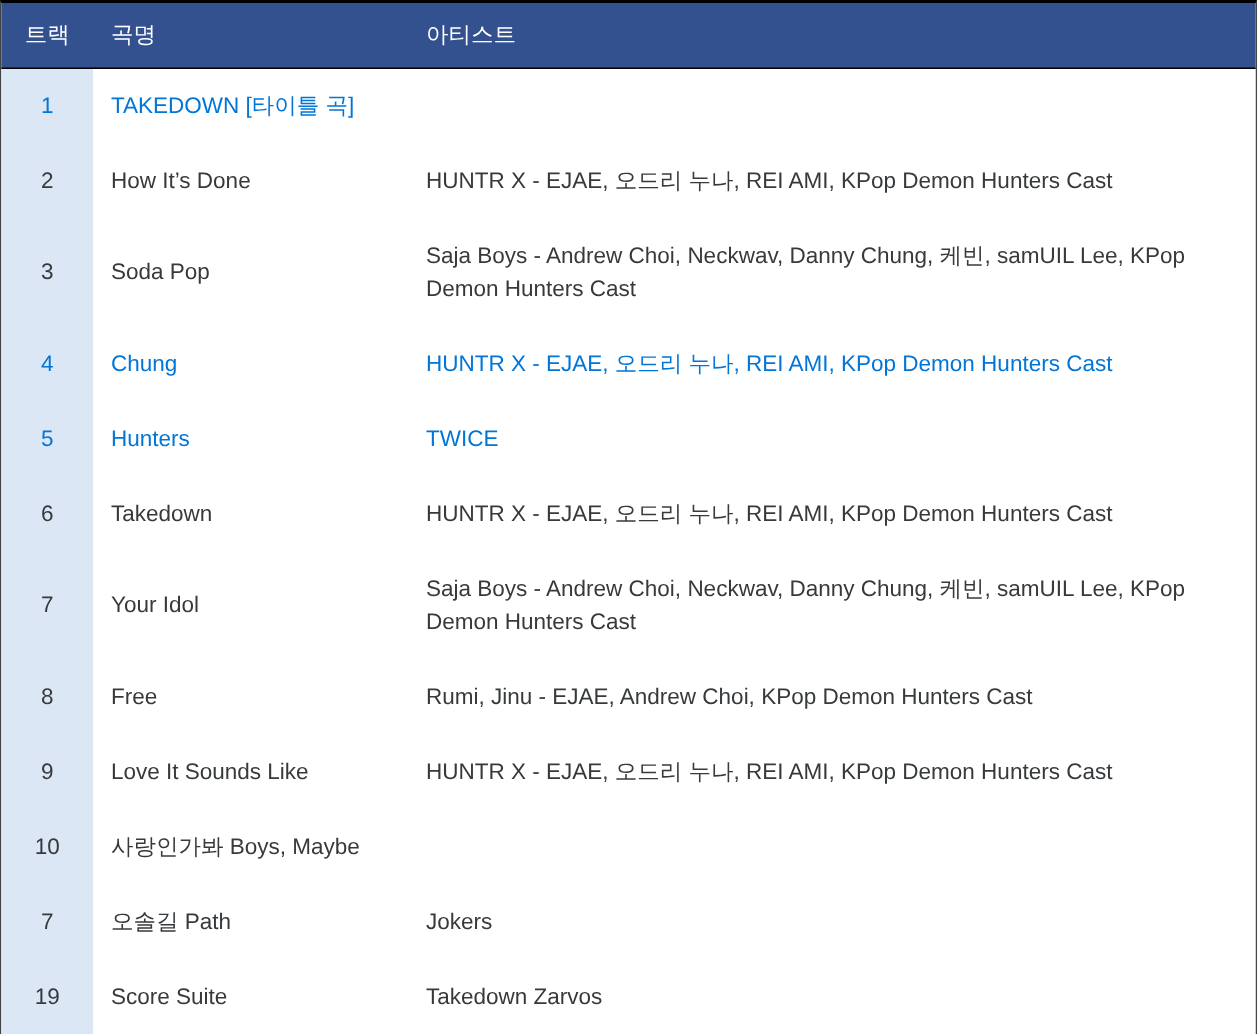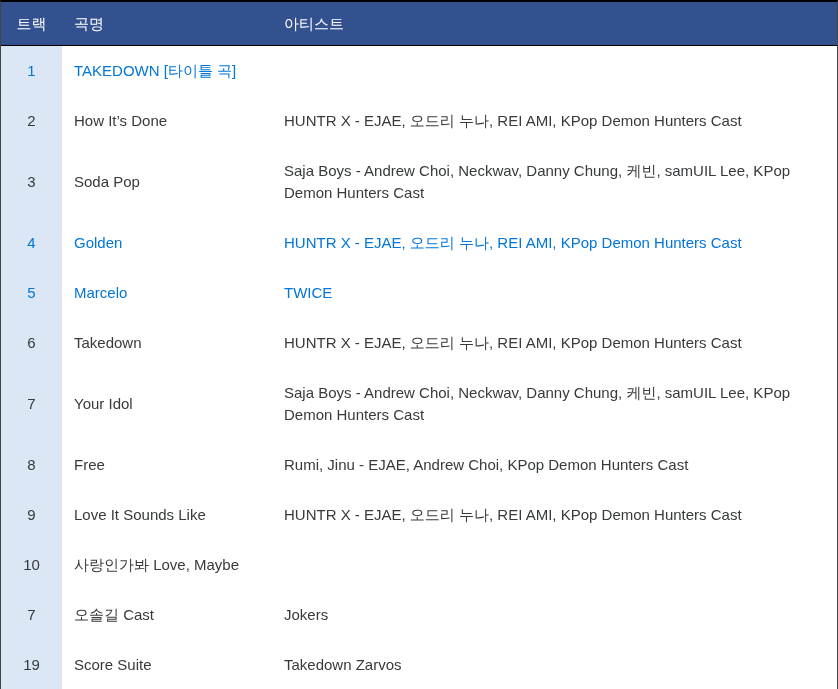--- a/index.html
+++ b/index.html
@@ -107,27 +107,27 @@
   </div>
 
   <div class="row">
     <div class="cell track">3</div>
     <div class="cell title">Soda Pop</div>
     <div class="cell artist">Saja Boys - Andrew Choi, Neckwav, Danny Chung, 케빈, samUIL Lee, KPop Demon Hunters Cast</div>
   </div>
 
   <div class="row linked">
     <div class="cell track">4</div>
-    <div class="cell title">Golden</div>
+    <div class="cell title">Chung</div>
     <div class="cell artist">HUNTR X - EJAE, 오드리 누나, REI AMI, KPop Demon Hunters Cast</div>
   </div>
 
   <div class="row linked">
     <div class="cell track">5</div>
-    <div class="cell title">Marcelo</div>
+    <div class="cell title">Hunters</div>
     <div class="cell artist">TWICE</div>
   </div>
 
   <div class="row">
     <div class="cell track">6</div>
     <div class="cell title">Takedown</div>
     <div class="cell artist">HUNTR X - EJAE, 오드리 누나, REI AMI, KPop Demon Hunters Cast</div>
   </div>
 
   <div class="row">
@@ -143,26 +143,26 @@
   </div>
 
   <div class="row">
     <div class="cell track">9</div>
     <div class="cell title">Love It Sounds Like</div>
     <div class="cell artist">HUNTR X - EJAE, 오드리 누나, REI AMI, KPop Demon Hunters Cast</div>
   </div>
 
   <div class="row">
     <div class="cell track">10</div>
-    <div class="cell title">사랑인가봐 Love, Maybe</div>
+    <div class="cell title">사랑인가봐 Boys, Maybe</div>
   </div>
 
   <div class="row">
     <div class="cell track">7</div>
-    <div class="cell title">오솔길 Cast</div>
+    <div class="cell title">오솔길 Path</div>
     <div class="cell artist">Jokers</div>
   </div>
 
   <div class="row">
     <div class="cell track">19</div>
     <div class="cell title">Score Suite</div>
     <div class="cell artist">Takedown Zarvos</div>
   </div>
 </div>
   </div>

